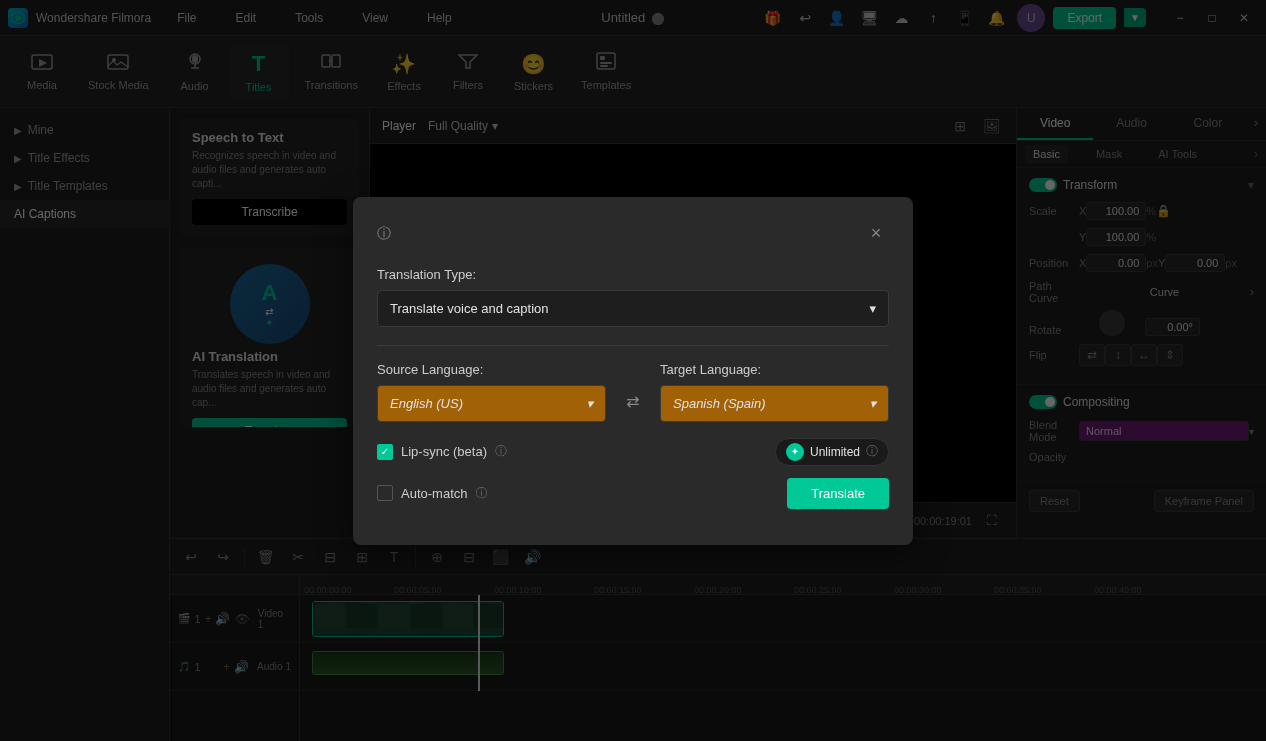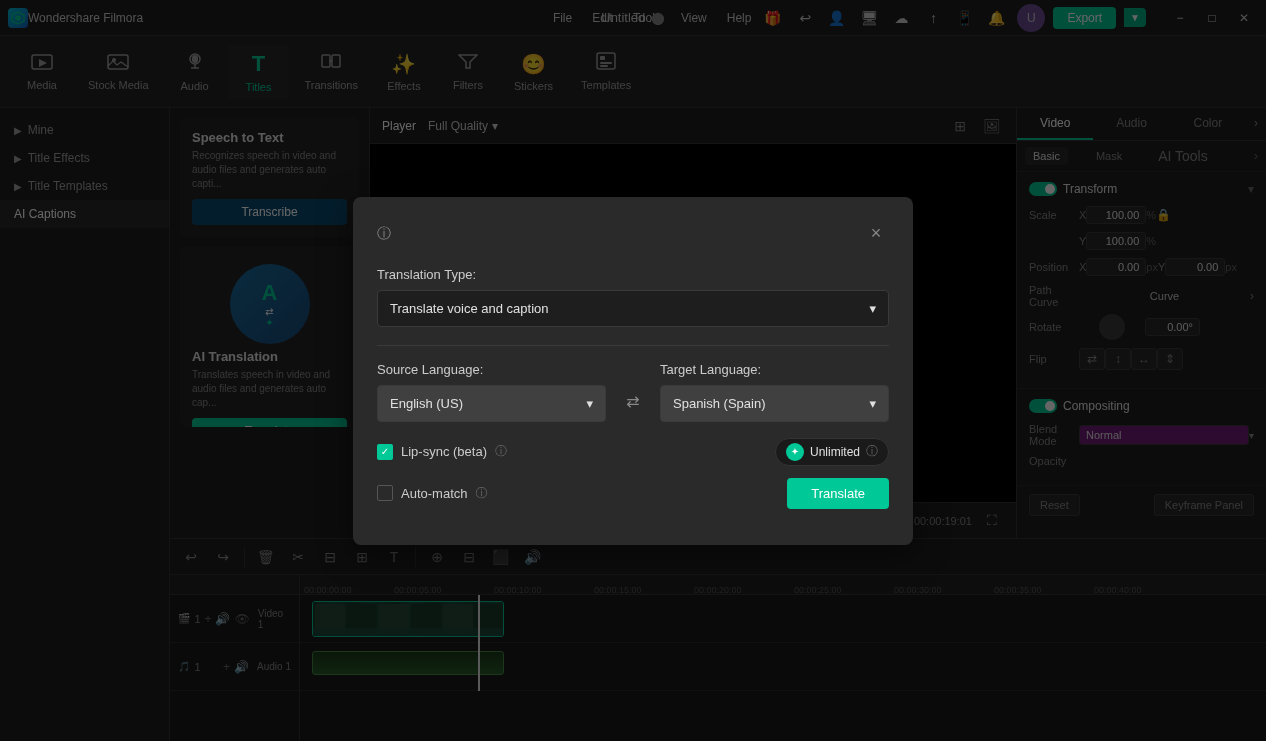--- a/index.html
+++ b/index.html
@@ -18,44 +18,43 @@
       height: 36px;
       background: #1e1e1e;
       display: flex;
       align-items: center;
       padding: 0 8px;
       border-bottom: 1px solid #333;
     }
     .title-bar-logo {
       display: flex;
       align-items: center;
-      gap: 0;
+      gap: 8px;
       margin-right: 16px;
     }
     .logo-icon {
       width: 20px;
       height: 20px;
       background: linear-gradient(135deg, #00bcd4, #1565c0);
       border-radius: 4px;
       display: flex;
       align-items: center;
       justify-content: center;
       font-size: 10px;
       color: white;
       font-weight: bold;
     }
     .app-name {
       font-size: 12px;
       color: #ccc;
     }
     .menu-bar {
       display: flex;
-      gap: 0;
+      gap: 19px;
       flex: 1;
-      justify-content: flex-end;
     }
     .menu-item {
       padding: 4px 10px;
       font-size: 12px;
       color: #ccc;
       cursor: pointer;
       border-radius: 3px;
     }
     .title-center {
       position: absolute;
@@ -218,21 +217,21 @@
       font-weight: 600;
       color: #e0e0e0;
       margin-bottom: 4px;
     }
     .speech-desc {
       font-size: 10px;
       color: #888;
       line-height: 1.4;
     }
     .transcribe-btn {
-      background: #0c4a6e;
+      background: #000000;
       color: white;
       border: none;
       border-radius: 4px;
       padding: 6px 16px;
       font-size: 12px;
       cursor: pointer;
       margin-top: 8px;
       width: 100%;
     }
     .ai-translation-card {
@@ -429,21 +428,21 @@
       cursor: pointer;
     }
     .path-curve-row {
       display: flex;
       align-items: center;
       justify-content: space-between;
       margin-bottom: 6px;
     }
     .rotate-row {
       display: flex;
-      align-items: center;
+      align-items: flex-end;
       gap: 20px;
       margin-bottom: 8px;
     }
     .rotate-knob {
       width: 26px;
       height: 26px;
       background: #3a3a3a;
       border-radius: 50%;
       position: relative;
     }
@@ -700,30 +699,31 @@
     .modal-lang-col {
       flex: 1;
     }
     .modal-lang-label {
       font-size: 13px;
       color: #ccc;
       margin-bottom: 8px;
     }
     .lang-select {
       width: 100%;
-      background: #404040;
+      background: #a16207;
       border: 1px solid #3a3a3a;
       border-radius: 4px;
       color: #e0e0e0;
       font-size: 13px;
       padding: 10px 12px;
       cursor: pointer;
       display: flex;
       align-items: center;
       justify-content: space-between;
+      font-style: italic;
     }
     .lang-swap-icon {
       width: 30px;
       height: 30px;
       display: flex;
       align-items: center;
       justify-content: center;
       color: #888;
       font-size: 16px;
       cursor: pointer;
@@ -1007,21 +1007,21 @@
       <div class="right-panel">
         <div class="right-panel-tabs">
           <div class="right-panel-tab active">Video</div>
           <div class="right-panel-tab">Audio</div>
           <div class="right-panel-tab">Color</div>
           <div class="right-panel-more">›</div>
         </div>
         <div style="display:flex;align-items:center;gap:20px;padding:4px 8px;border-bottom:1px solid #2a2a2a;">
           <div style="padding:3px 8px;font-size:11px;background:#2a2a2a;border-radius:3px;color:#e0e0e0;cursor:pointer;">Basic</div>
           <div style="padding:3px 8px;font-size:11px;color:#888;cursor:pointer;">Mask</div>
-          <div style="padding:3px 8px;font-size:14px;color:#888;cursor:pointer;">AI Tools</div>
+          <div style="padding:3px 8px;font-size:11px;color:#888;cursor:pointer;">AI Tools</div>
           <span style="color:#666;font-size:12px;margin-left:auto;cursor:pointer;">›</span>
         </div>
 
         <div class="right-section">
           <div class="right-section-header">
             <div class="toggle-on"></div>
             <span class="section-title">Transform</span>
             <span class="section-collapse">▾</span>
           </div>
 

